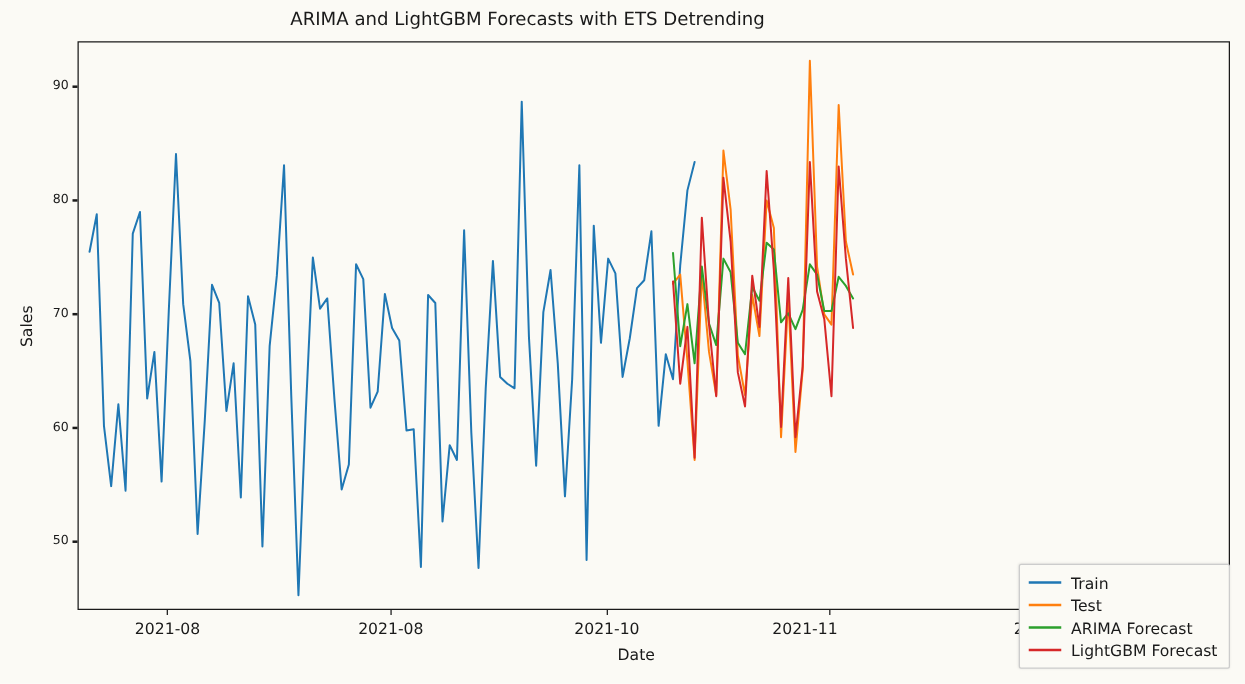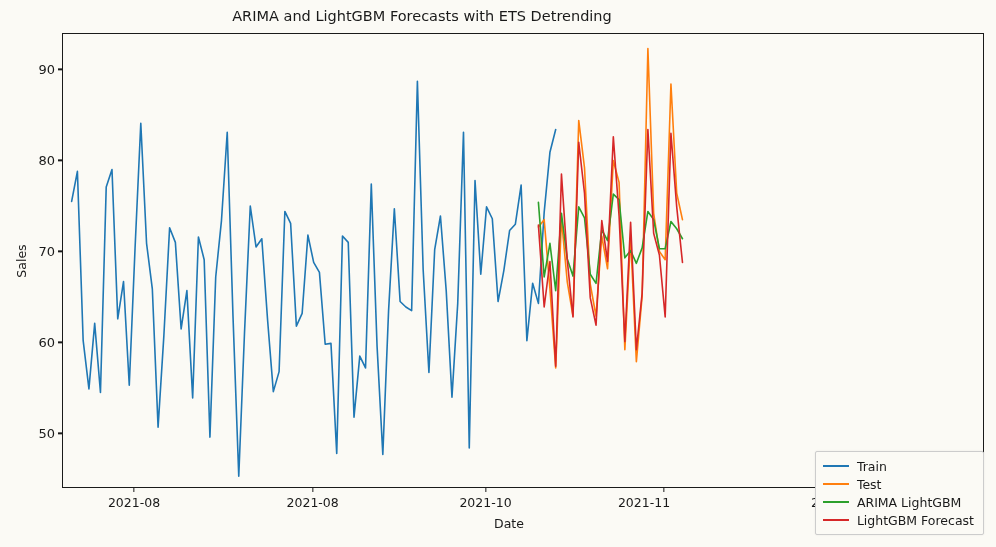--- a/index.html
+++ b/index.html
@@ -4,21 +4,21 @@
 <style>
   html,body{margin:0;padding:0;background:#ffffff;}
   body{width:996px;height:547px;overflow:hidden;font-family:"DejaVu Sans",sans-serif;}
   #figure{position:relative;width:996px;height:547px;background:#fbfaf5;}
   #title{position:absolute;left:0;top:8px;width:844px;text-align:center;font-size:14.5px;color:#1a1a1a;}
   #plotwrap{position:absolute;left:62px;top:33px;width:922px;height:455px;}
   #axes{position:absolute;left:0;top:0;width:922px;height:455px;
         border:1.3px solid #1a1a1a;box-sizing:border-box;background:#fbfaf5;overflow:hidden;}
   #svg{position:absolute;left:0;top:0;}
   .ytick{position:absolute;right:100%;margin-right:7px;transform:translateY(-50%);
-         font-size:13px;color:#1a1a1a;white-space:nowrap;}
+         font-size:10px;color:#1a1a1a;white-space:nowrap;}
   .ytickmark{position:absolute;right:100%;width:4px;height:1.3px;background:#1a1a1a;transform:translateY(-50%);}
   .xtick{position:absolute;top:100%;margin-top:7px;transform:translateX(-50%);
          font-size:12.5px;color:#1a1a1a;white-space:nowrap;}
   .xtickmark{position:absolute;top:100%;width:1.3px;height:4px;background:#1a1a1a;transform:translateX(-50%);}
   #ylabel{position:absolute;left:12px;top:33px;height:455px;width:18px;}
   #ylabel span{position:absolute;left:50%;top:50%;transform:translate(-50%,-50%) rotate(-90deg);
                font-size:12.5px;color:#1a1a1a;white-space:nowrap;}
   #xlabel{position:absolute;left:48px;width:922px;top:516px;text-align:center;font-size:12.5px;color:#1a1a1a;}
   #legend{position:absolute;right:12px;bottom:12px;background:#fbfaf5;border:1px solid #cccccc;
           border-radius:2px;padding:5px 9px 5px 7px;box-shadow:0 0 2px rgba(0,0,0,.08);text-align:right;}
@@ -78,21 +78,21 @@
     <div class="legrow">
       <span class="legline" style="background: rgb(31, 119, 180);"></span>
       <span class="leglab">Train</span>
     </div>
     <div class="legrow">
       <span class="legline" style="background: rgb(255, 127, 14);"></span>
       <span class="leglab">Test</span>
     </div>
     <div class="legrow">
       <span class="legline" style="background: rgb(44, 160, 44);"></span>
-      <span class="leglab">ARIMA LightGBM</span>
+      <span class="leglab">ARIMA Forecast</span>
     </div>
     <div class="legrow">
       <span class="legline" style="background: rgb(214, 39, 40);"></span>
       <span class="leglab">LightGBM Forecast</span>
     </div>
   </div>
 
 </div>
 
 </body></html>

